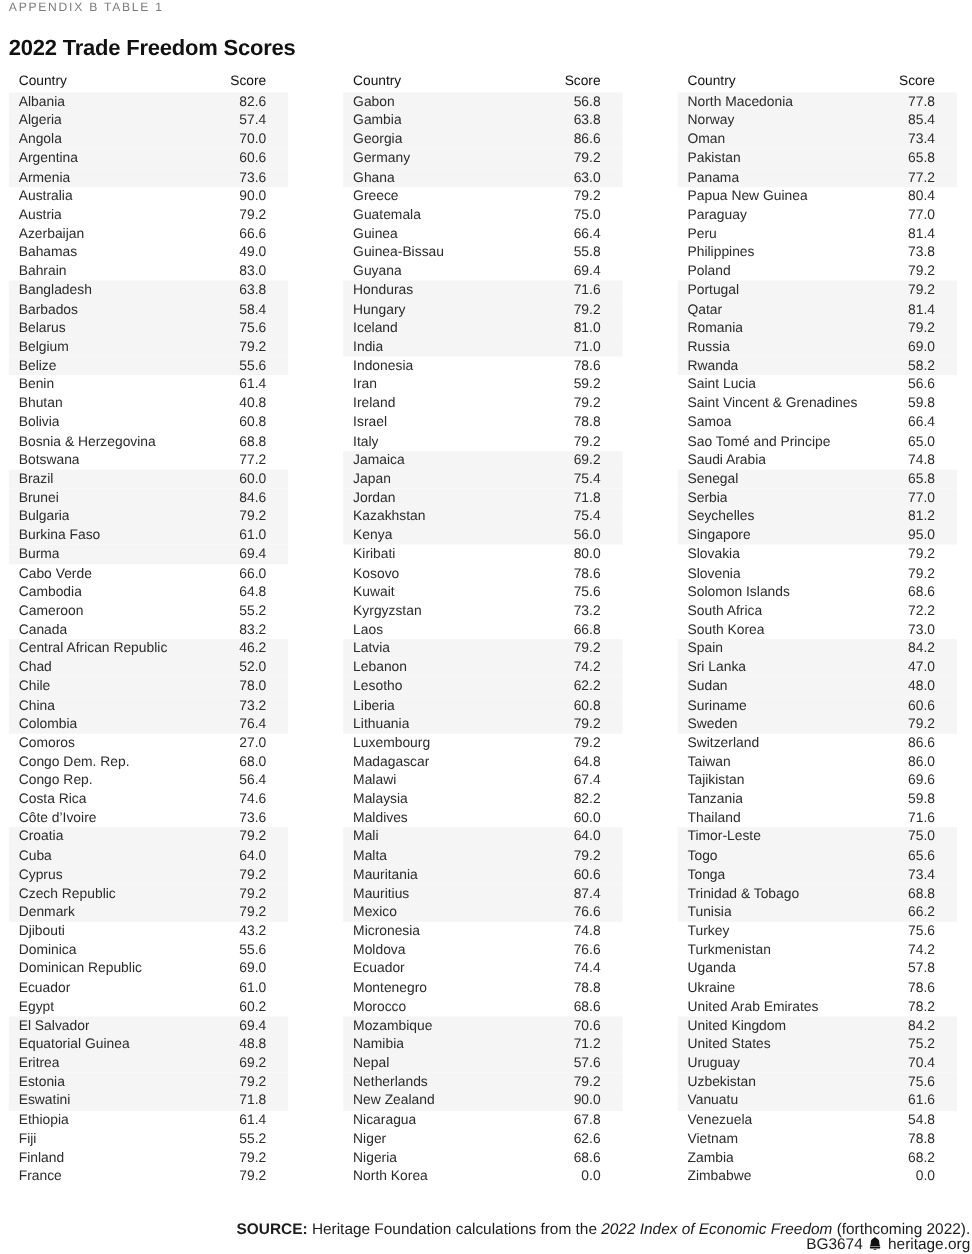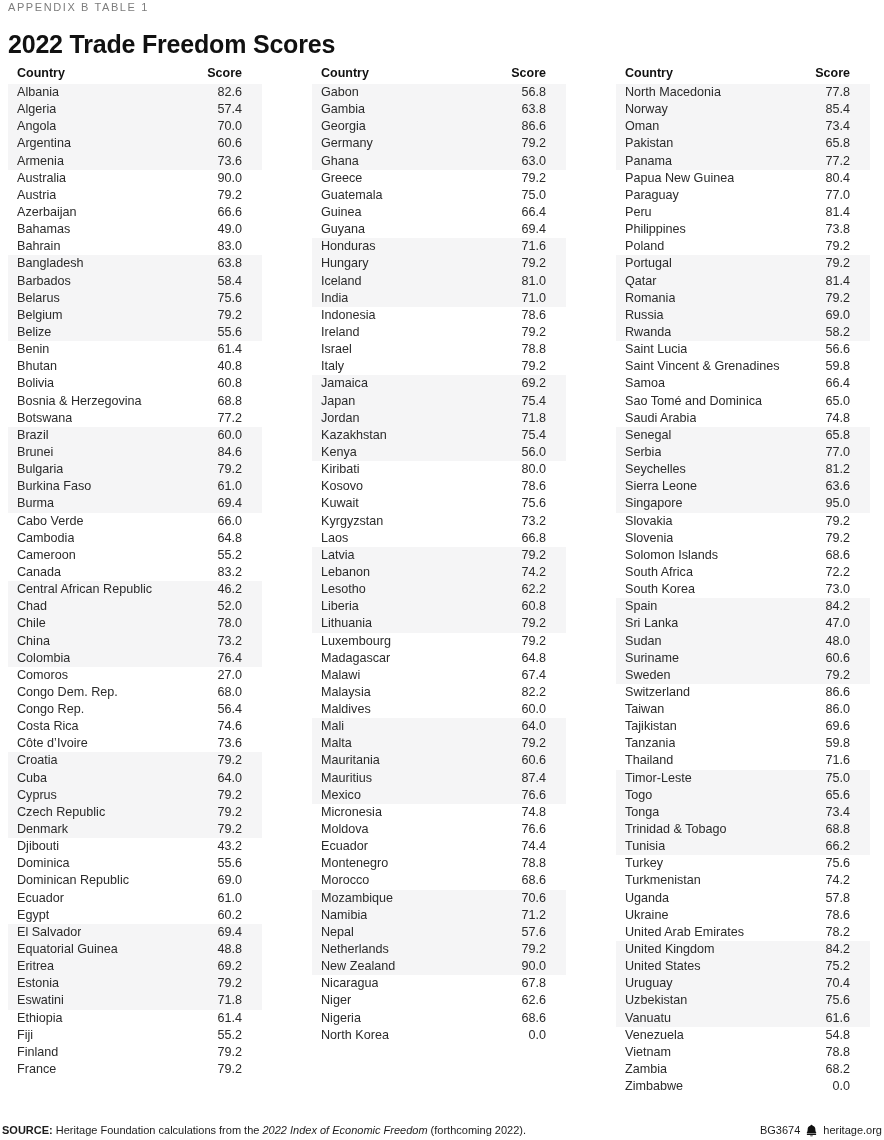--- a/index.html
+++ b/index.html
@@ -18,39 +18,39 @@
   .eyebrow {
     margin: 1px 0 0 8px;
     font-size: 11px;
     line-height: 12px;
     letter-spacing: 1.6px;
     color: #7c7c7c;
     font-weight: 400;
   }
   .title {
     margin: 17px 0 0 8px;
-    font-size: 25px;
+    font-size: 20px;
     line-height: 28px;
     font-weight: 700;
     color: #111111;
     letter-spacing: -0.2px;
   }
   .cols {
     display: flex;
     gap: 50px;
     padding-left: 8px;
     margin-top: 8px;
   }
   .col { width: 254px; flex: 0 0 254px; }
   .col-header {
     display: flex;
     justify-content: space-between;
     align-items: flex-end;
     padding: 0 20px 4px 9px;
-    font-weight: 700;
+    font-weight: 400;
     font-size: 12.5px;
     color: #111111;
   }
   .row {
     display: flex;
     justify-content: space-between;
     align-items: center;
     height: 17.15px;
     padding: 0 20px 0 9px;
     font-size: 12.6px;
@@ -59,23 +59,24 @@
   }
   .row.band { background: var(--band, #f5f5f6); }
   .row .country { white-space: nowrap; overflow: hidden; }
   .row .score { white-space: nowrap; }
   .footer {
     position: absolute;
     left: 2px; right: 2px; bottom: 3px;
     display: flex;
     justify-content: space-between;
     align-items: flex-end;
-    font-size: 11px;
+    font-size: 14px;
     line-height: 13px;
     color: #1c1c1c;
+    flex-direction: column;
   }
   .src-label { font-weight: 700; }
   .italic { font-style: italic; }
   .brand {
     display: flex;
     align-items: center;
     gap: 5px;
   }
   .bell-icon { display: inline-block; }
   .bell-icon svg { display: block; fill: #111; }
@@ -361,20 +362,24 @@
           </div>
           <div class="row">
             <span class="country">Guatemala</span>
             <span class="score">75.0</span>
           </div>
           <div class="row">
             <span class="country">Guinea</span>
             <span class="score">66.4</span>
           </div>
           <div class="row">
+            <span class="country">Guinea-Bissau</span>
+            <span class="score">55.8</span>
+          </div>
+          <div class="row">
             <span class="country">Guyana</span>
             <span class="score">69.4</span>
           </div>
           <div class="row band">
             <span class="country">Honduras</span>
             <span class="score">71.6</span>
           </div>
           <div class="row band">
             <span class="country">Hungary</span>
             <span class="score">79.2</span>
@@ -383,20 +388,24 @@
             <span class="country">Iceland</span>
             <span class="score">81.0</span>
           </div>
           <div class="row band">
             <span class="country">India</span>
             <span class="score">71.0</span>
           </div>
           <div class="row">
             <span class="country">Indonesia</span>
             <span class="score">78.6</span>
+          </div>
+          <div class="row">
+            <span class="country">Iran</span>
+            <span class="score">59.2</span>
           </div>
           <div class="row">
             <span class="country">Ireland</span>
             <span class="score">79.2</span>
           </div>
           <div class="row">
             <span class="country">Israel</span>
             <span class="score">78.8</span>
           </div>
           <div class="row">
@@ -633,42 +642,38 @@
           </div>
           <div class="row">
             <span class="country">Saint Vincent &amp; Grenadines</span>
             <span class="score">59.8</span>
           </div>
           <div class="row">
             <span class="country">Samoa</span>
             <span class="score">66.4</span>
           </div>
           <div class="row">
-            <span class="country">Sao Tomé and Dominica</span>
+            <span class="country">Sao Tomé and Principe</span>
             <span class="score">65.0</span>
           </div>
           <div class="row">
             <span class="country">Saudi Arabia</span>
             <span class="score">74.8</span>
           </div>
           <div class="row band">
             <span class="country">Senegal</span>
             <span class="score">65.8</span>
           </div>
           <div class="row band">
             <span class="country">Serbia</span>
             <span class="score">77.0</span>
           </div>
           <div class="row band">
             <span class="country">Seychelles</span>
             <span class="score">81.2</span>
-          </div>
-          <div class="row band">
-            <span class="country">Sierra Leone</span>
-            <span class="score">63.6</span>
           </div>
           <div class="row band">
             <span class="country">Singapore</span>
             <span class="score">95.0</span>
           </div>
           <div class="row">
             <span class="country">Slovakia</span>
             <span class="score">79.2</span>
           </div>
           <div class="row">

